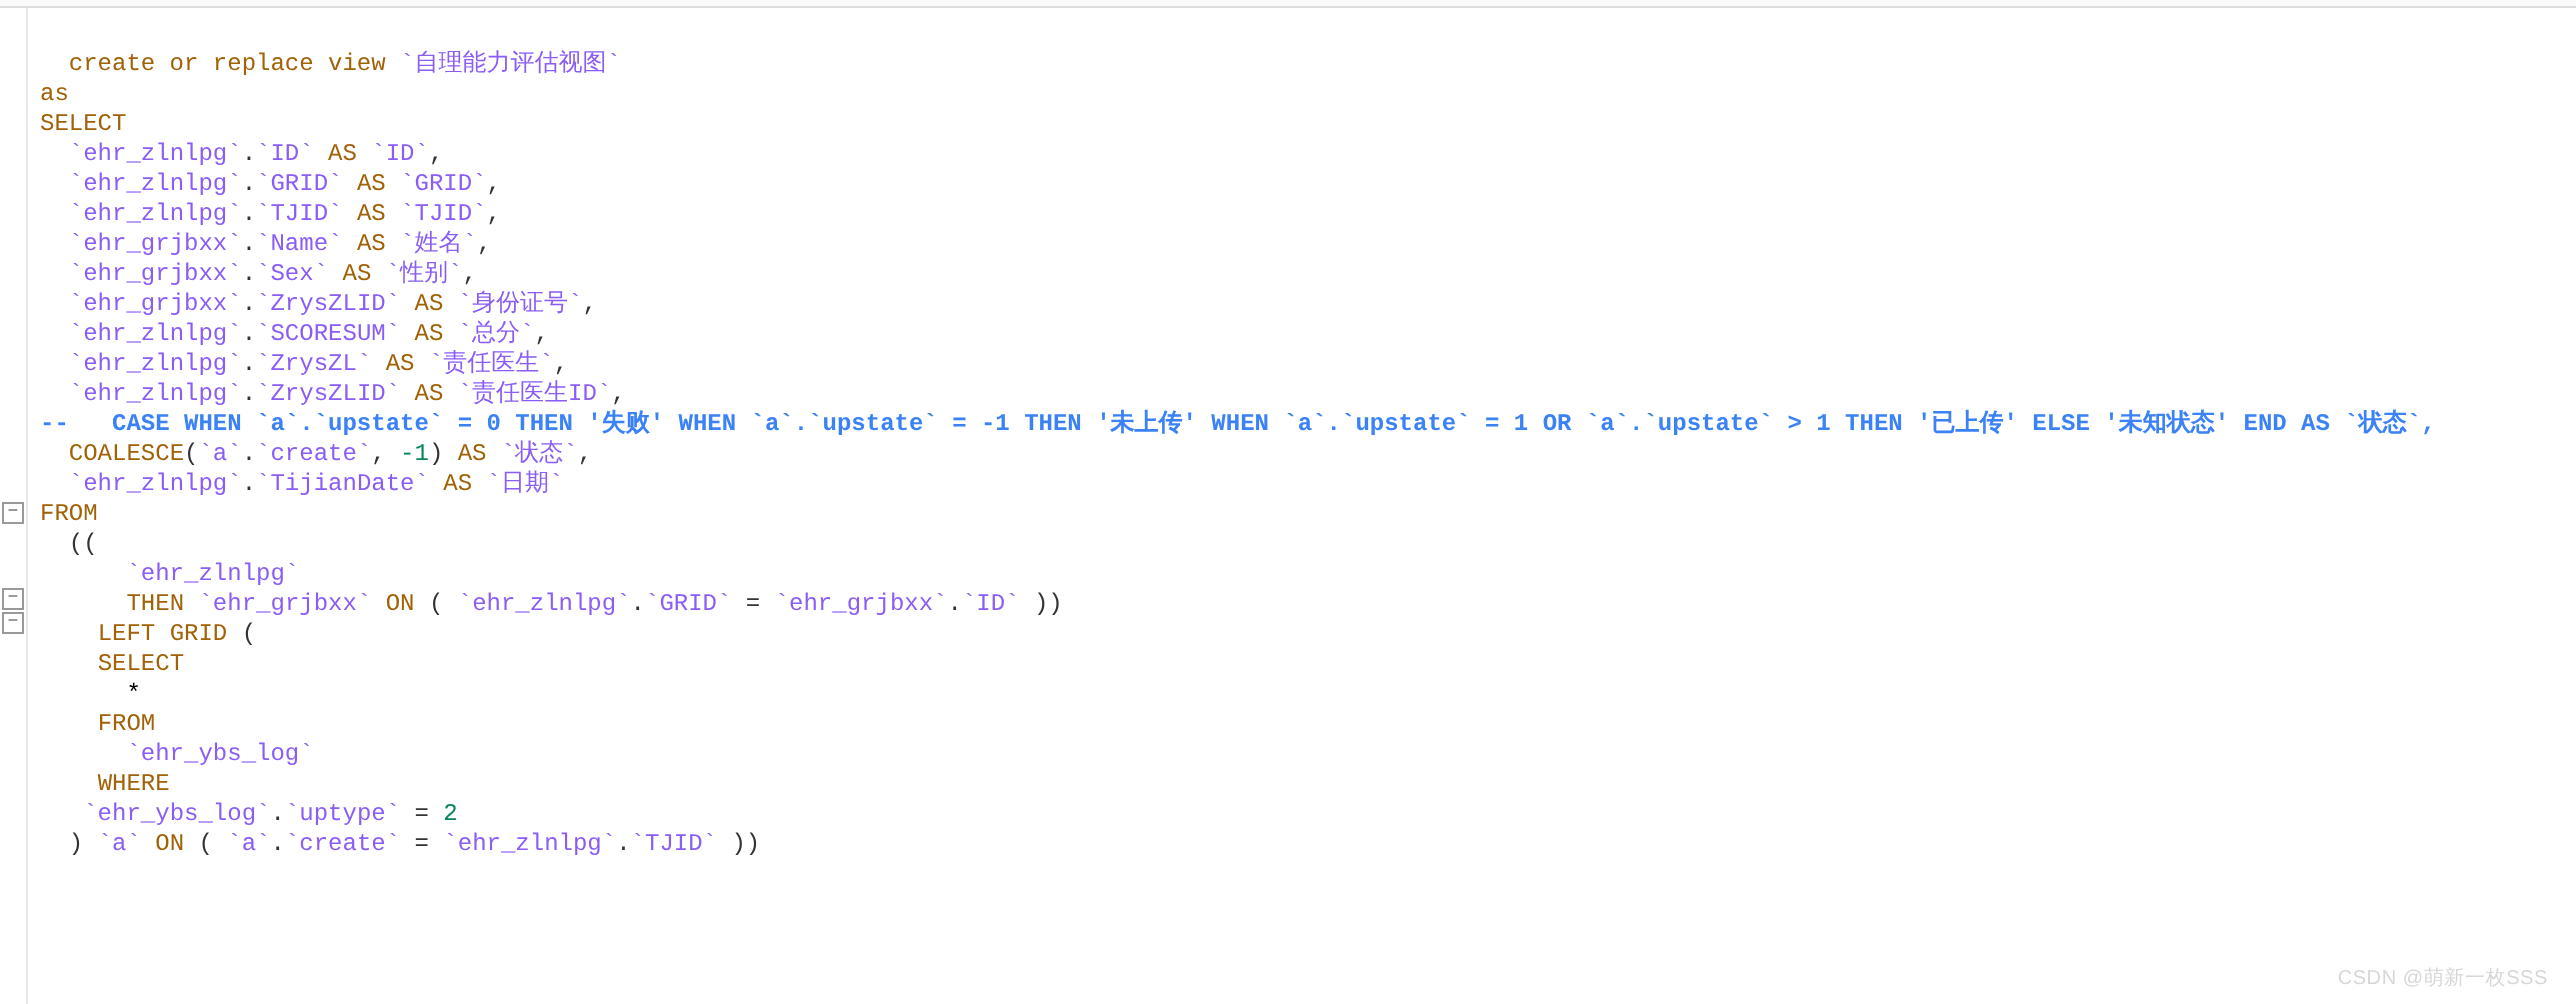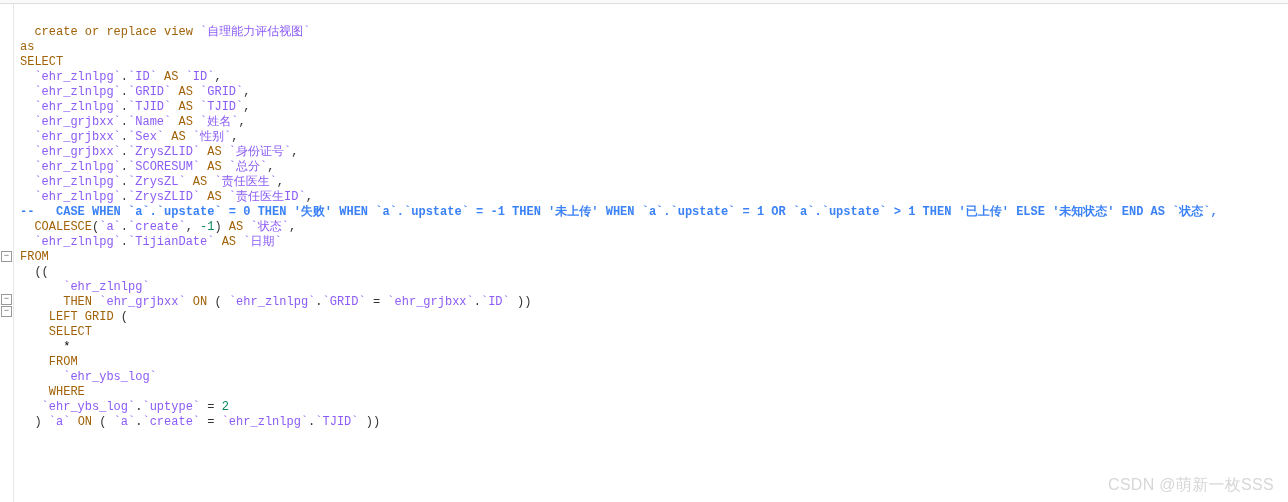--- a/index.html
+++ b/index.html
@@ -49,21 +49,21 @@
     .num { color: #098658; }
     .cm { color: #3b82f6; font-weight: bold; }
     .punc { color: #333; }
     .op { color: #333; }
     .star { color: #000; }
     .watermark {
       position: absolute;
       right: 14px;
       bottom: 6px;
       font-family: Arial, sans-serif;
-      font-size: 16px;
+      font-size: 10px;
       color: #d7d7d7;
       letter-spacing: 0.3px;
     }
     .topborder {
       position: absolute;
       top: 0; left: 0; right: 0;
       height: 4px;
       border-bottom: 1px solid #ddd;
       background: #fafafa;
     }

